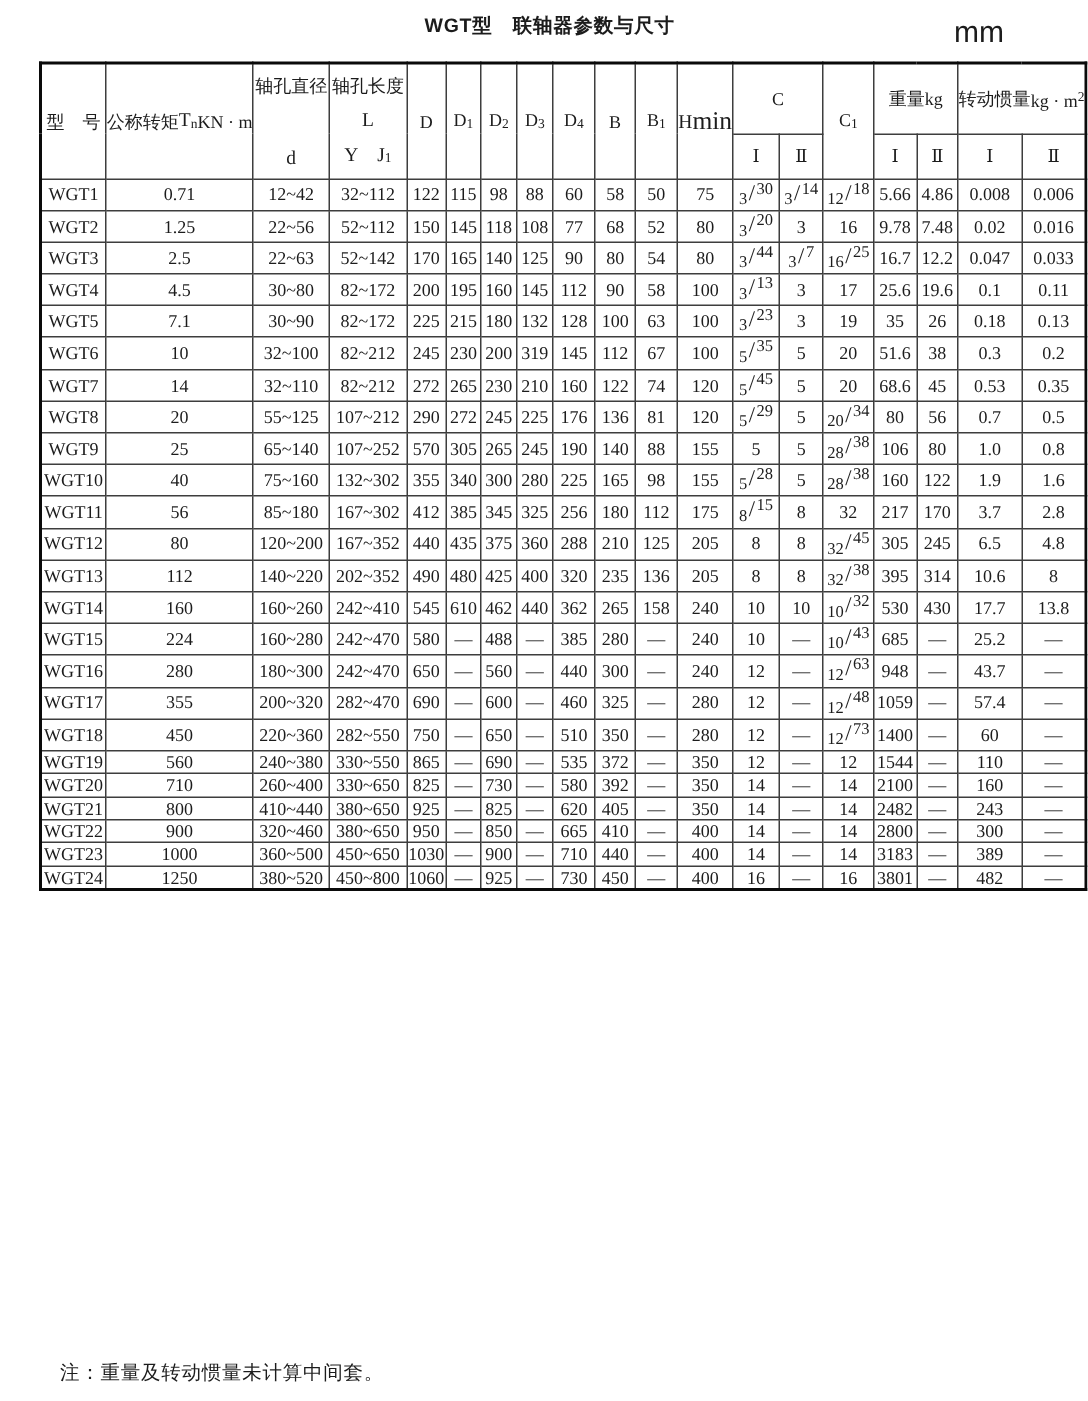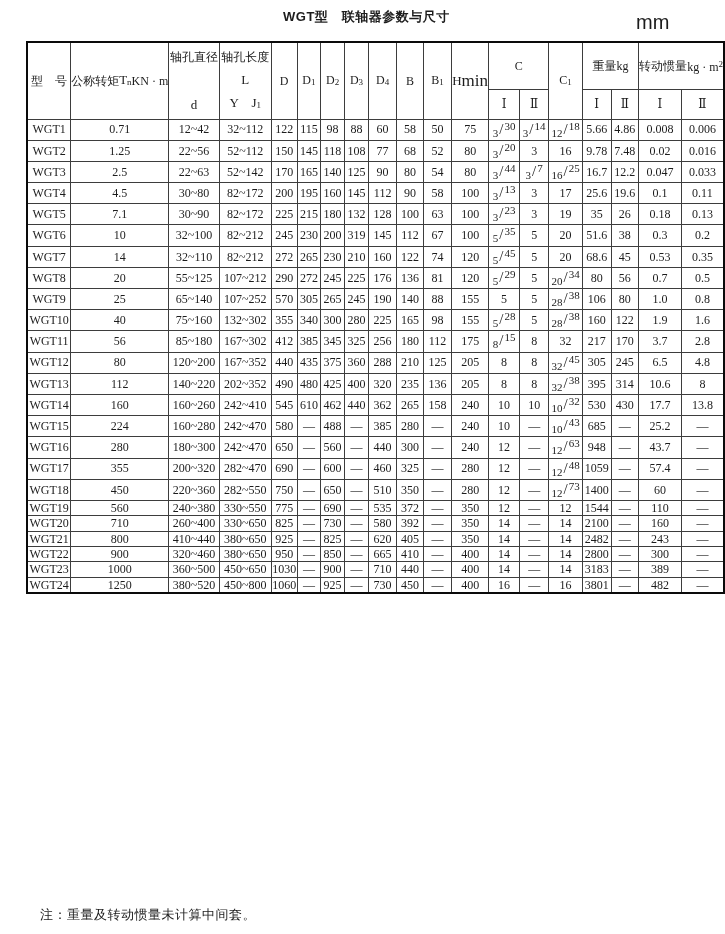--- a/index.html
+++ b/index.html
@@ -512,21 +512,21 @@
         <td>1400</td>
         <td>—</td>
         <td>60</td>
         <td>—</td>
       </tr>
       <tr>
         <td>WGT19</td>
         <td>560</td>
         <td>240~380</td>
         <td>330~550</td>
-        <td>775</td>
+        <td>865</td>
         <td>—</td>
         <td>690</td>
         <td>—</td>
         <td>535</td>
         <td>372</td>
         <td>—</td>
         <td>350</td>
         <td>12</td>
         <td>—</td>
         <td>12</td>

